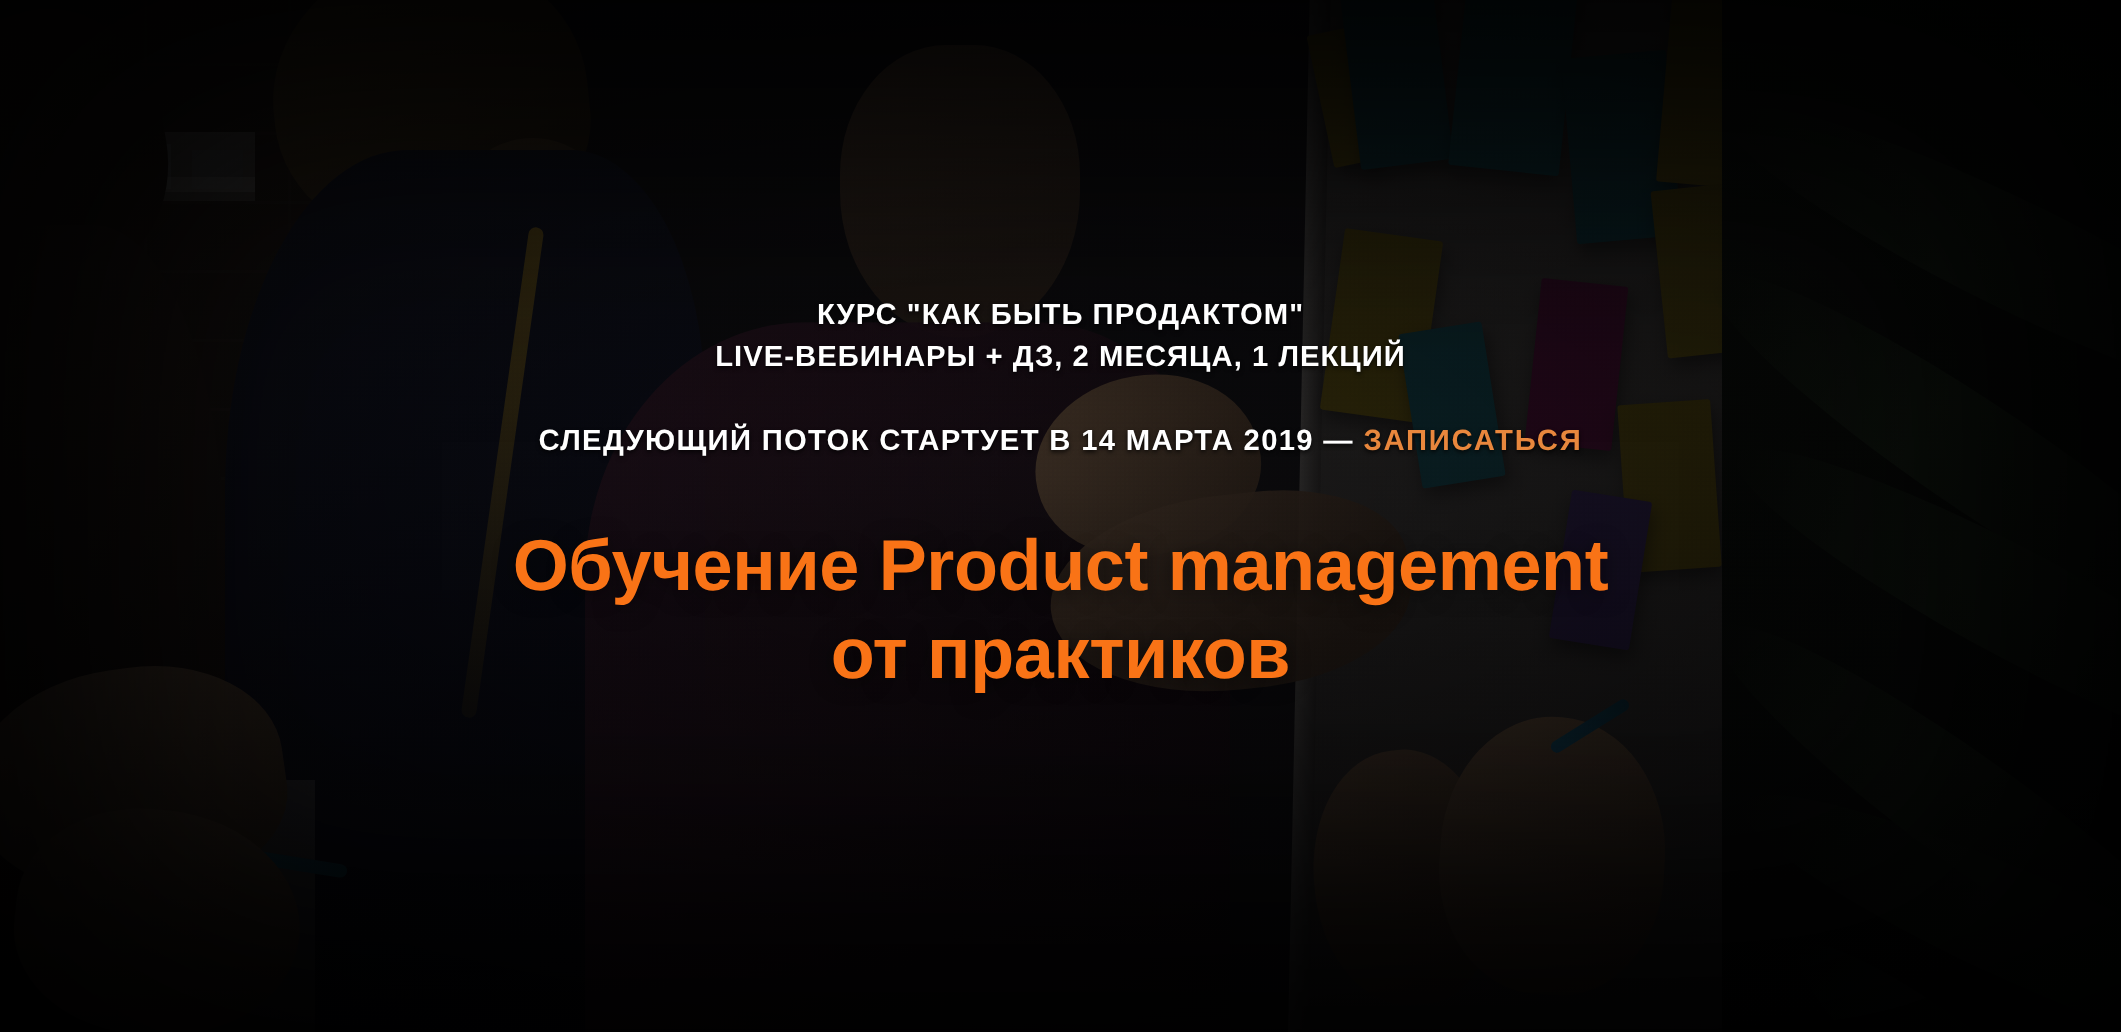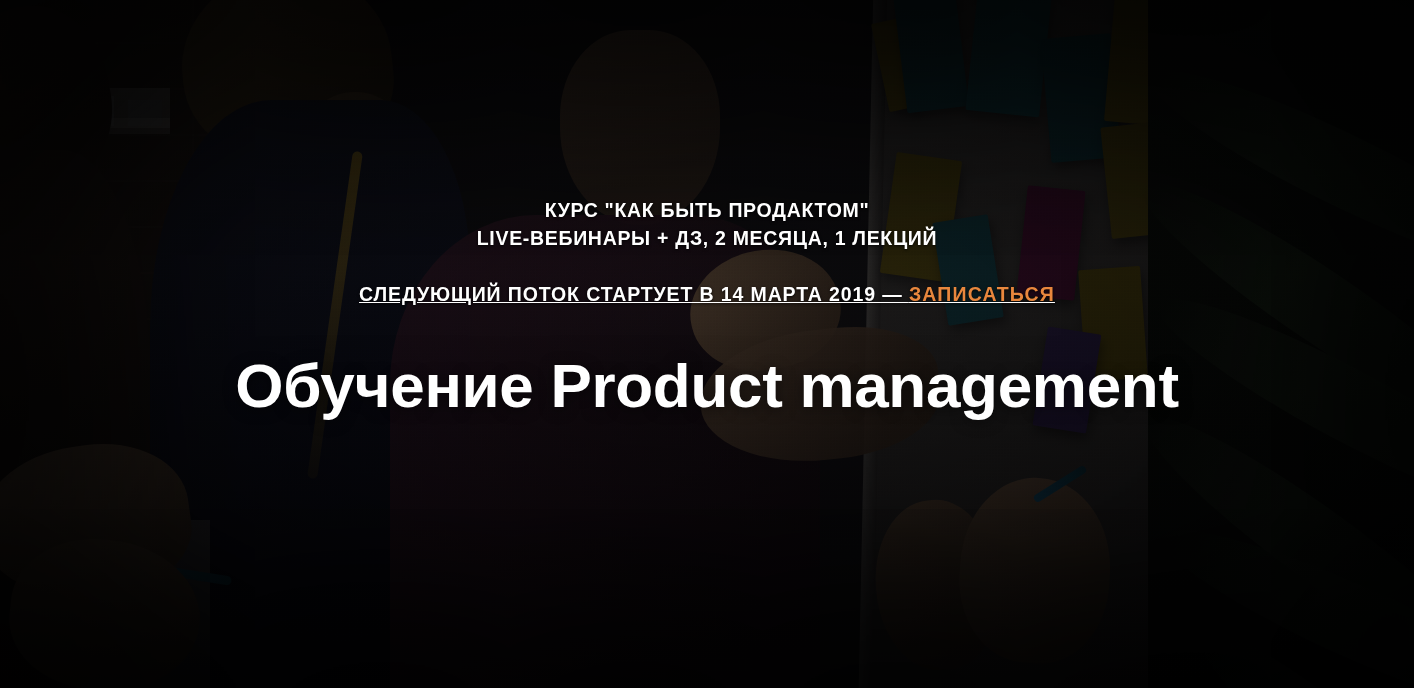--- a/index.html
+++ b/index.html
@@ -276,33 +276,32 @@
   .kicker-block { margin-top: 196px; }
 
   .start-line {
     margin-top: 30px;
     color: #ffffff;
     font-size: 19.5px;
     font-weight: bold;
     letter-spacing: .045em;
     text-shadow: 0 1px 3px rgba(0,0,0,.8);
     white-space: nowrap;
-    text-decoration: underline;
   }
   .signup-link {
     color: #e8873d;
     text-decoration: none;
     letter-spacing: .06em;
   }
 
   .headline {
     margin: 0;
     margin-top: 42px;
-    color: #ffffff;
-    font-size: 62px;
+    color: #f97316;
+    font-size: 48px;
     font-weight: bold;
     line-height: 1.24;
     letter-spacing: -.005em;
     text-shadow: 0 2px 14px rgba(0,0,0,.55);
     max-width: 1120px;
   }
 </style>
 </head>
 <body>
 
@@ -375,16 +374,17 @@
       <div class="kicker">КУРС "КАК БЫТЬ ПРОДАКТОМ"</div>
       <div class="kicker">LIVE-ВЕБИНАРЫ + ДЗ, 2 МЕСЯЦА, 1 ЛЕКЦИЙ</div>
     </div>
 
     <div class="start-line">
       <span>СЛЕДУЮЩИЙ ПОТОК СТАРТУЕТ В 14 МАРТА 2019 — </span><a class="signup-link" href="#">ЗАПИСАТЬСЯ</a>
     </div>
 
     <h1 class="headline">
       <span>Обучение Product management</span><br>
+      <span>от практиков</span>
     </h1>
 
   </div>
 </div>
 
 </body></html>

